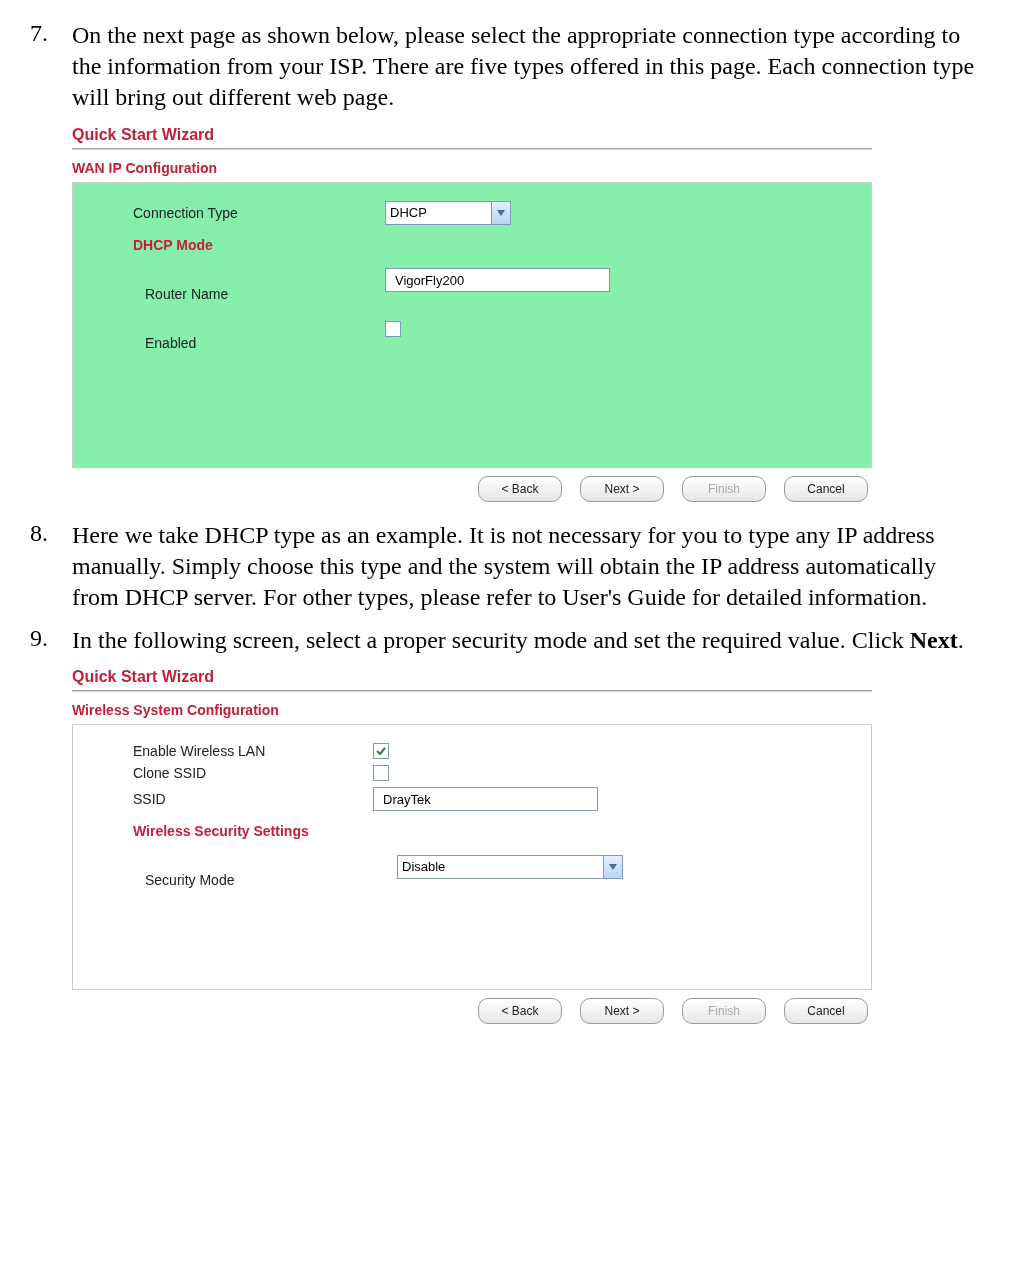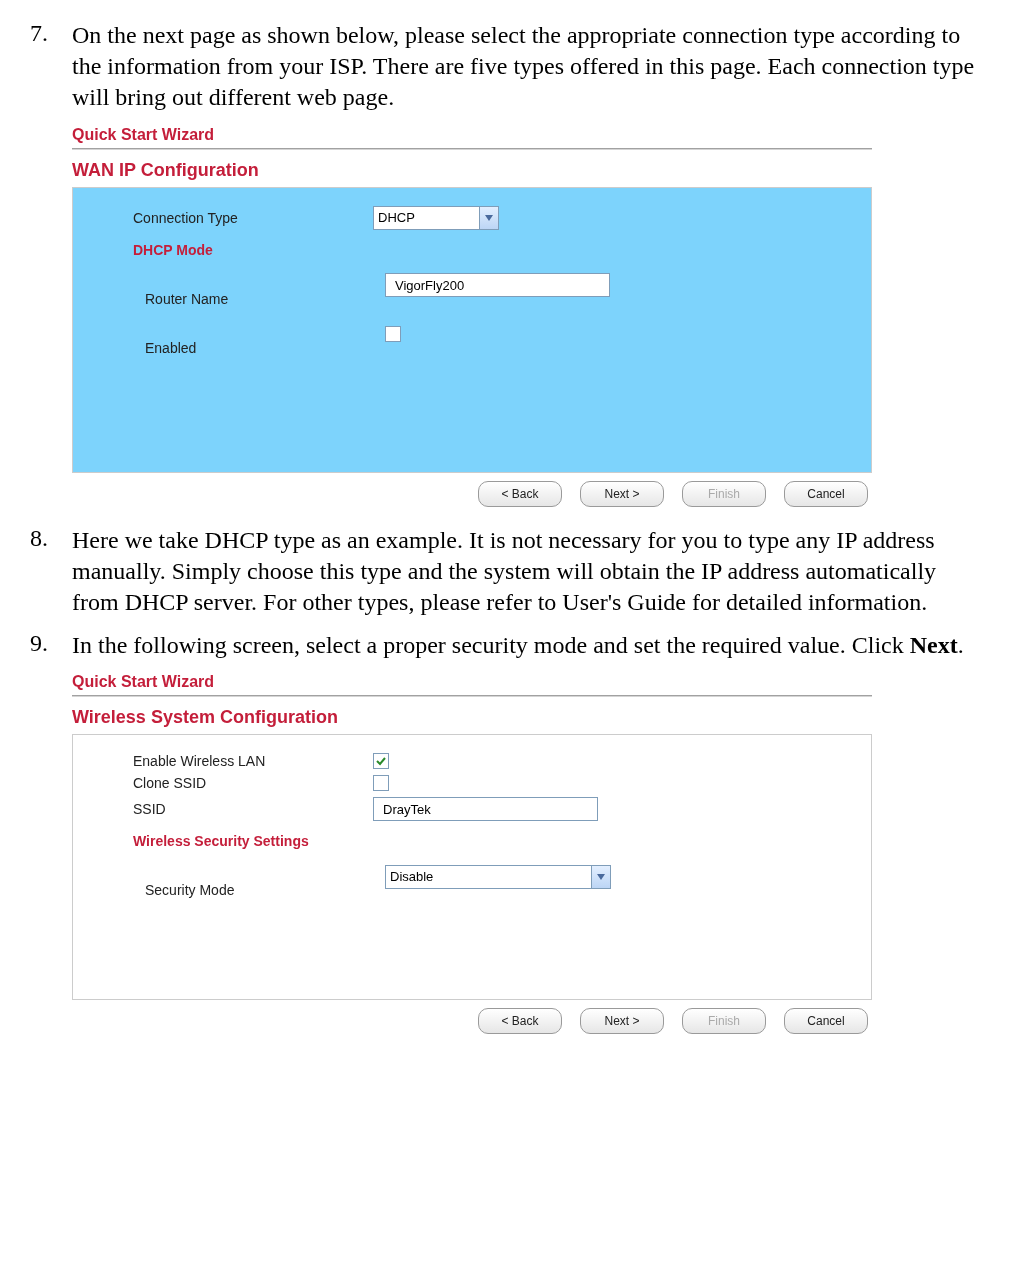--- a/index.html
+++ b/index.html
@@ -36,26 +36,26 @@
     margin-bottom: 4px;
   }
   .panel-hr {
     height: 2px;
     background: linear-gradient(to bottom, #888, #eee);
     margin-bottom: 10px;
   }
   .section-title {
     color: #c41e3a;
     font-weight: bold;
-    font-size: 18px;
+    font-size: 14px;
     margin-bottom: 6px;
   }
   .form-box {
     border: 1px solid #ccc;
-    background: #7dd3fc;
+    background: #86efac;
     padding: 12px 20px 12px 60px;
     min-height: 260px;
     position: relative;
   }
   .form-box2 {
     border: 1px solid #ccc;
     background: #fff;
     padding: 12px 20px 12px 60px;
     min-height: 240px;
     position: relative;
@@ -81,20 +81,21 @@
     margin: 12px 0 6px 0;
   }
   .select-box {
     border: 1px solid #7f9db9;
     background: #fff;
     display: inline-flex;
     align-items: center;
     height: 22px;
     padding-left: 4px;
     font-size: 13px;
+    margin-left: 12px;
   }
   .select-box.sm { width: 120px; }
   .select-box.md { width: 220px; }
   .select-arrow {
     margin-left: auto;
     width: 18px;
     height: 100%;
     background: linear-gradient(to bottom, #e3efff, #bcd5f5);
     border-left: 1px solid #7f9db9;
     display: flex;

